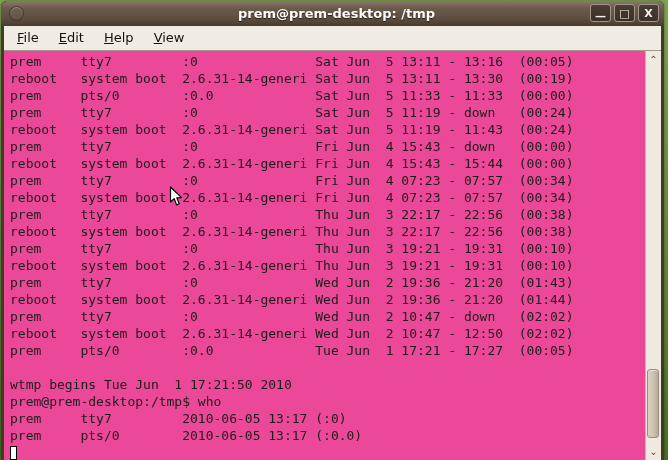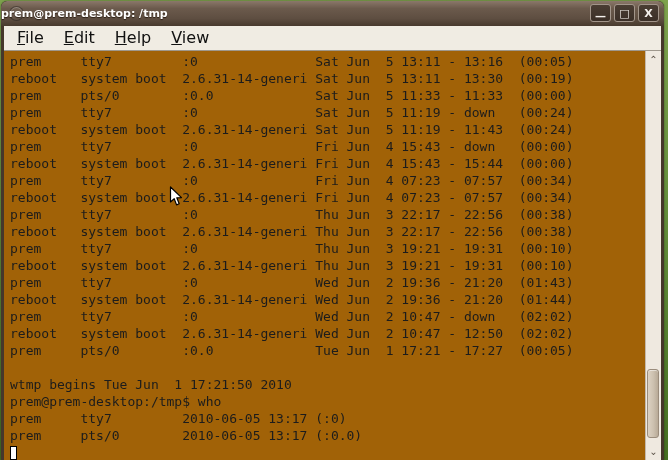--- a/index.html
+++ b/index.html
@@ -20,49 +20,49 @@
     border-radius:6px 6px 0 0;
     display:flex;align-items:center;
   }
   .win-menu-icon{
     width:13px;height:13px;margin-left:8px;border-radius:50%;
     border:1px solid rgba(0,0,0,.35);
     box-shadow:inset 0 1px 0 rgba(255,255,255,.25);
     background:rgba(255,255,255,.04);flex:0 0 auto;
   }
   .title-text{
-    position:absolute;left:0;right:0;
-    color:#FFFFFF;font-weight:bold;font-size:11px;
+    position:absolute;left:8px;right:0;text-align:center;
+    color:#FFFFFF;font-weight:bold;font-size:13px;
     text-shadow:0 1px 1px rgba(30,18,8,.8);
     pointer-events:none;
   }
   .win-controls{position:absolute;right:5px;top:3px;display:flex;gap:3px;}
   .win-btn{
     width:21px;height:18px;box-sizing:border-box;
     background:linear-gradient(180deg,#4A3D33 0%,#3B2F27 100%);
     border:1px solid #A2958A;border-radius:3px;
     color:#F4F0EC;font-size:11px;font-weight:bold;
     display:flex;align-items:center;justify-content:center;
     line-height:1;cursor:default;
   }
   .win-btn.min span{transform:translateY(3px);}
   
   .menubar{
     height:25px;margin:0 3px;background:#F0ECE3;
     border-bottom:1px solid #9F988D;box-sizing:border-box;
     display:flex;align-items:center;padding-left:3px;
   }
   .menu-item{
-    padding:2px 10px 3px 10px;font-size:16px;color:#111;cursor:default;
+    padding:2px 10px 3px 10px;font-size:13px;color:#111;cursor:default;
   }
   .menu-item::first-letter{text-decoration:underline;}
   
   .term{
     position:absolute;left:3px;right:3px;top:50px;bottom:0;
-    background:#a16207;display:flex;gap:11px;
+    background:#ec4899;display:flex;gap:11px;
   }
   .term-view{
     flex:1;overflow:hidden;padding:2px 0 0 6px;
     font-family:"DejaVu Sans Mono","Liberation Mono",monospace;
     font-size:13px;line-height:17px;color:#1C1C1C;
   }
   .term-view pre{margin:0;font:inherit;}
   .prompt-line{white-space:pre;display:flex;align-items:center;height:17px;}
   .prompt-line span{white-space:pre;}
   .block-cursor{

